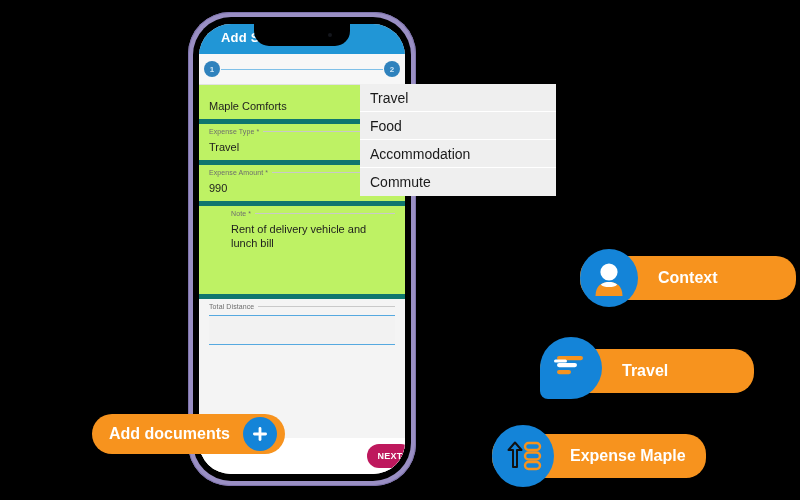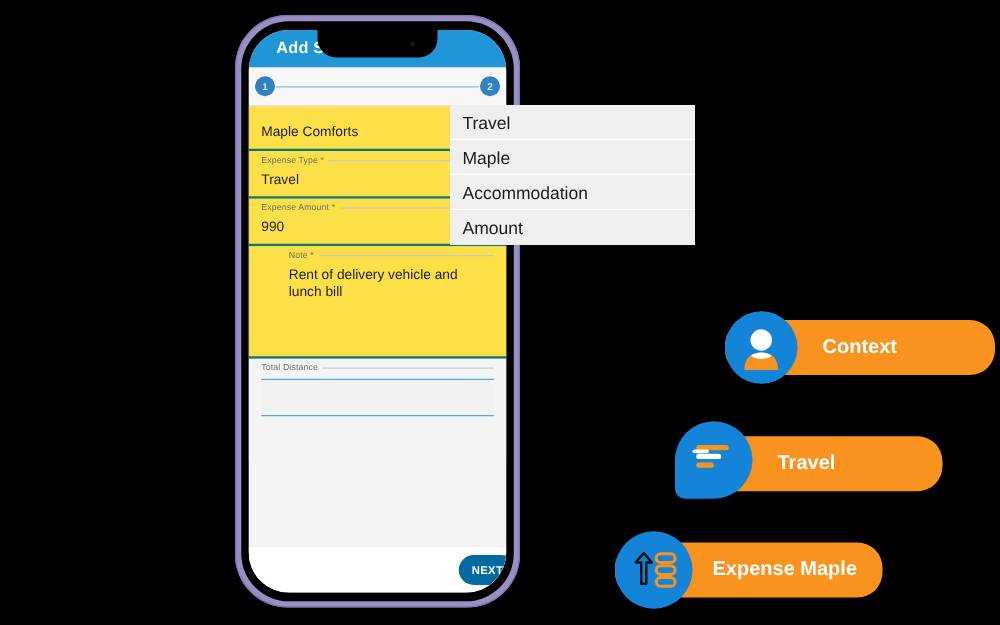--- a/index.html
+++ b/index.html
@@ -55,21 +55,21 @@
     display:flex;align-items:center;justify-content:center;
   }
   .step-dot.s1{left:5px;}
   .step-dot.s2{right:5px;}
 
   
   .form-area{
     position:relative;background:#f4f4f4;height:384px;
   }
   .field{
-    position:relative;background:#fde047;border-bottom:2px solid #0f766e;
+    position:relative;background:#bef264;border-bottom:5px solid #0f766e;
     padding:4px 10px 6px 10px;
   }
   .field-label{
     font-size:7px;color:#6d6d6d;letter-spacing:.1px;white-space:nowrap;
     position:relative;display:flex;align-items:center;gap:4px;
   }
   .field-label .rule{flex:1;height:1px;background:#c9c9c9;}
   .field-value{
     font-size:11px;color:#1d1d1d;margin-top:5px;line-height:14px;
     min-height:14px;
@@ -86,21 +86,21 @@
     border-top:1.5px solid #56a9e0;border-bottom:1.5px solid #56a9e0;
   }
   .form-tail{background:#f4f4f4;height:36px;}
 
   
   .phone-footer{
     position:absolute;left:0;bottom:0;width:100%;height:36px;background:#ffffff;
   }
   .next-btn{
     position:absolute;right:-8px;top:6px;width:46px;height:24px;border-radius:12px;
-    background:#0369a1;color:#fff;font-size:9px;font-weight:700;
+    background:#be185d;color:#fff;font-size:9px;font-weight:700;
     display:flex;align-items:center;justify-content:center;letter-spacing:.3px;
   }
 
   
   .dropdown{position:absolute;left:334px;top:96px;width:241px;z-index:30;}
   .dropdown-header{
     height:54px;border-radius:12px;background:#1484d8;
     display:flex;align-items:center;padding-left:16px;
     color:#fff;font-size:17px;font-weight:700;
     box-sizing:border-box;
@@ -217,23 +217,23 @@
     </div>
 
     <div class="phone-footer">
       <div class="next-btn">NEXT</div>
     </div>
   </div>
 
   <div class="dropdown">
     <div class="dropdown-list">
       <div class="dropdown-item">Travel</div>
-      <div class="dropdown-item">Maple</div>
+      <div class="dropdown-item">Food</div>
       <div class="dropdown-item">Accommodation</div>
-      <div class="dropdown-item">Amount</div>
+      <div class="dropdown-item">Commute</div>
     </div>
   </div>
 
   <div class="badge" id="badge-context">
     <div class="badge-pill">
       <span>Context</span>
     </div>
     <div class="badge-icon">
       <svg width="44" height="44" viewBox="0 0 44 44" aria-hidden="true">
         <circle cx="22" cy="16" r="8.6" fill="#ffffff"></circle>
@@ -264,14 +264,25 @@
     <div class="badge-icon">
       <svg width="46" height="46" viewBox="0 0 46 46" aria-hidden="true">
         <path d="M13 34 L13 17 L8.5 17 L15 9.5 L21.5 17 L17 17 L17 34 Z" fill="none" stroke="#111111" stroke-width="2" stroke-linejoin="round"></path>
         <rect x="25" y="10" width="15" height="7" rx="3.5" fill="none" stroke="#f7931e" stroke-width="2.4"></rect>
         <rect x="25" y="19.5" width="15" height="7" rx="3.5" fill="none" stroke="#f7931e" stroke-width="2.4"></rect>
         <rect x="25" y="29" width="15" height="7" rx="3.5" fill="none" stroke="#f7931e" stroke-width="2.4"></rect>
       </svg>
     </div>
   </div>
 
+  <div class="badge" id="badge-add">
+    <div class="badge-pill">
+      <span>Add documents</span>
+      <div class="plus-circle">
+        <svg width="20" height="20" viewBox="0 0 20 20" aria-hidden="true">
+          <rect x="8.6" y="3" width="2.8" height="14" rx="1.4" fill="#ffffff"></rect>
+          <rect x="3" y="8.6" width="14" height="2.8" rx="1.4" fill="#ffffff"></rect>
+        </svg>
+      </div>
+    </div>
+  </div>
 
 </div>
 
 </body></html>

